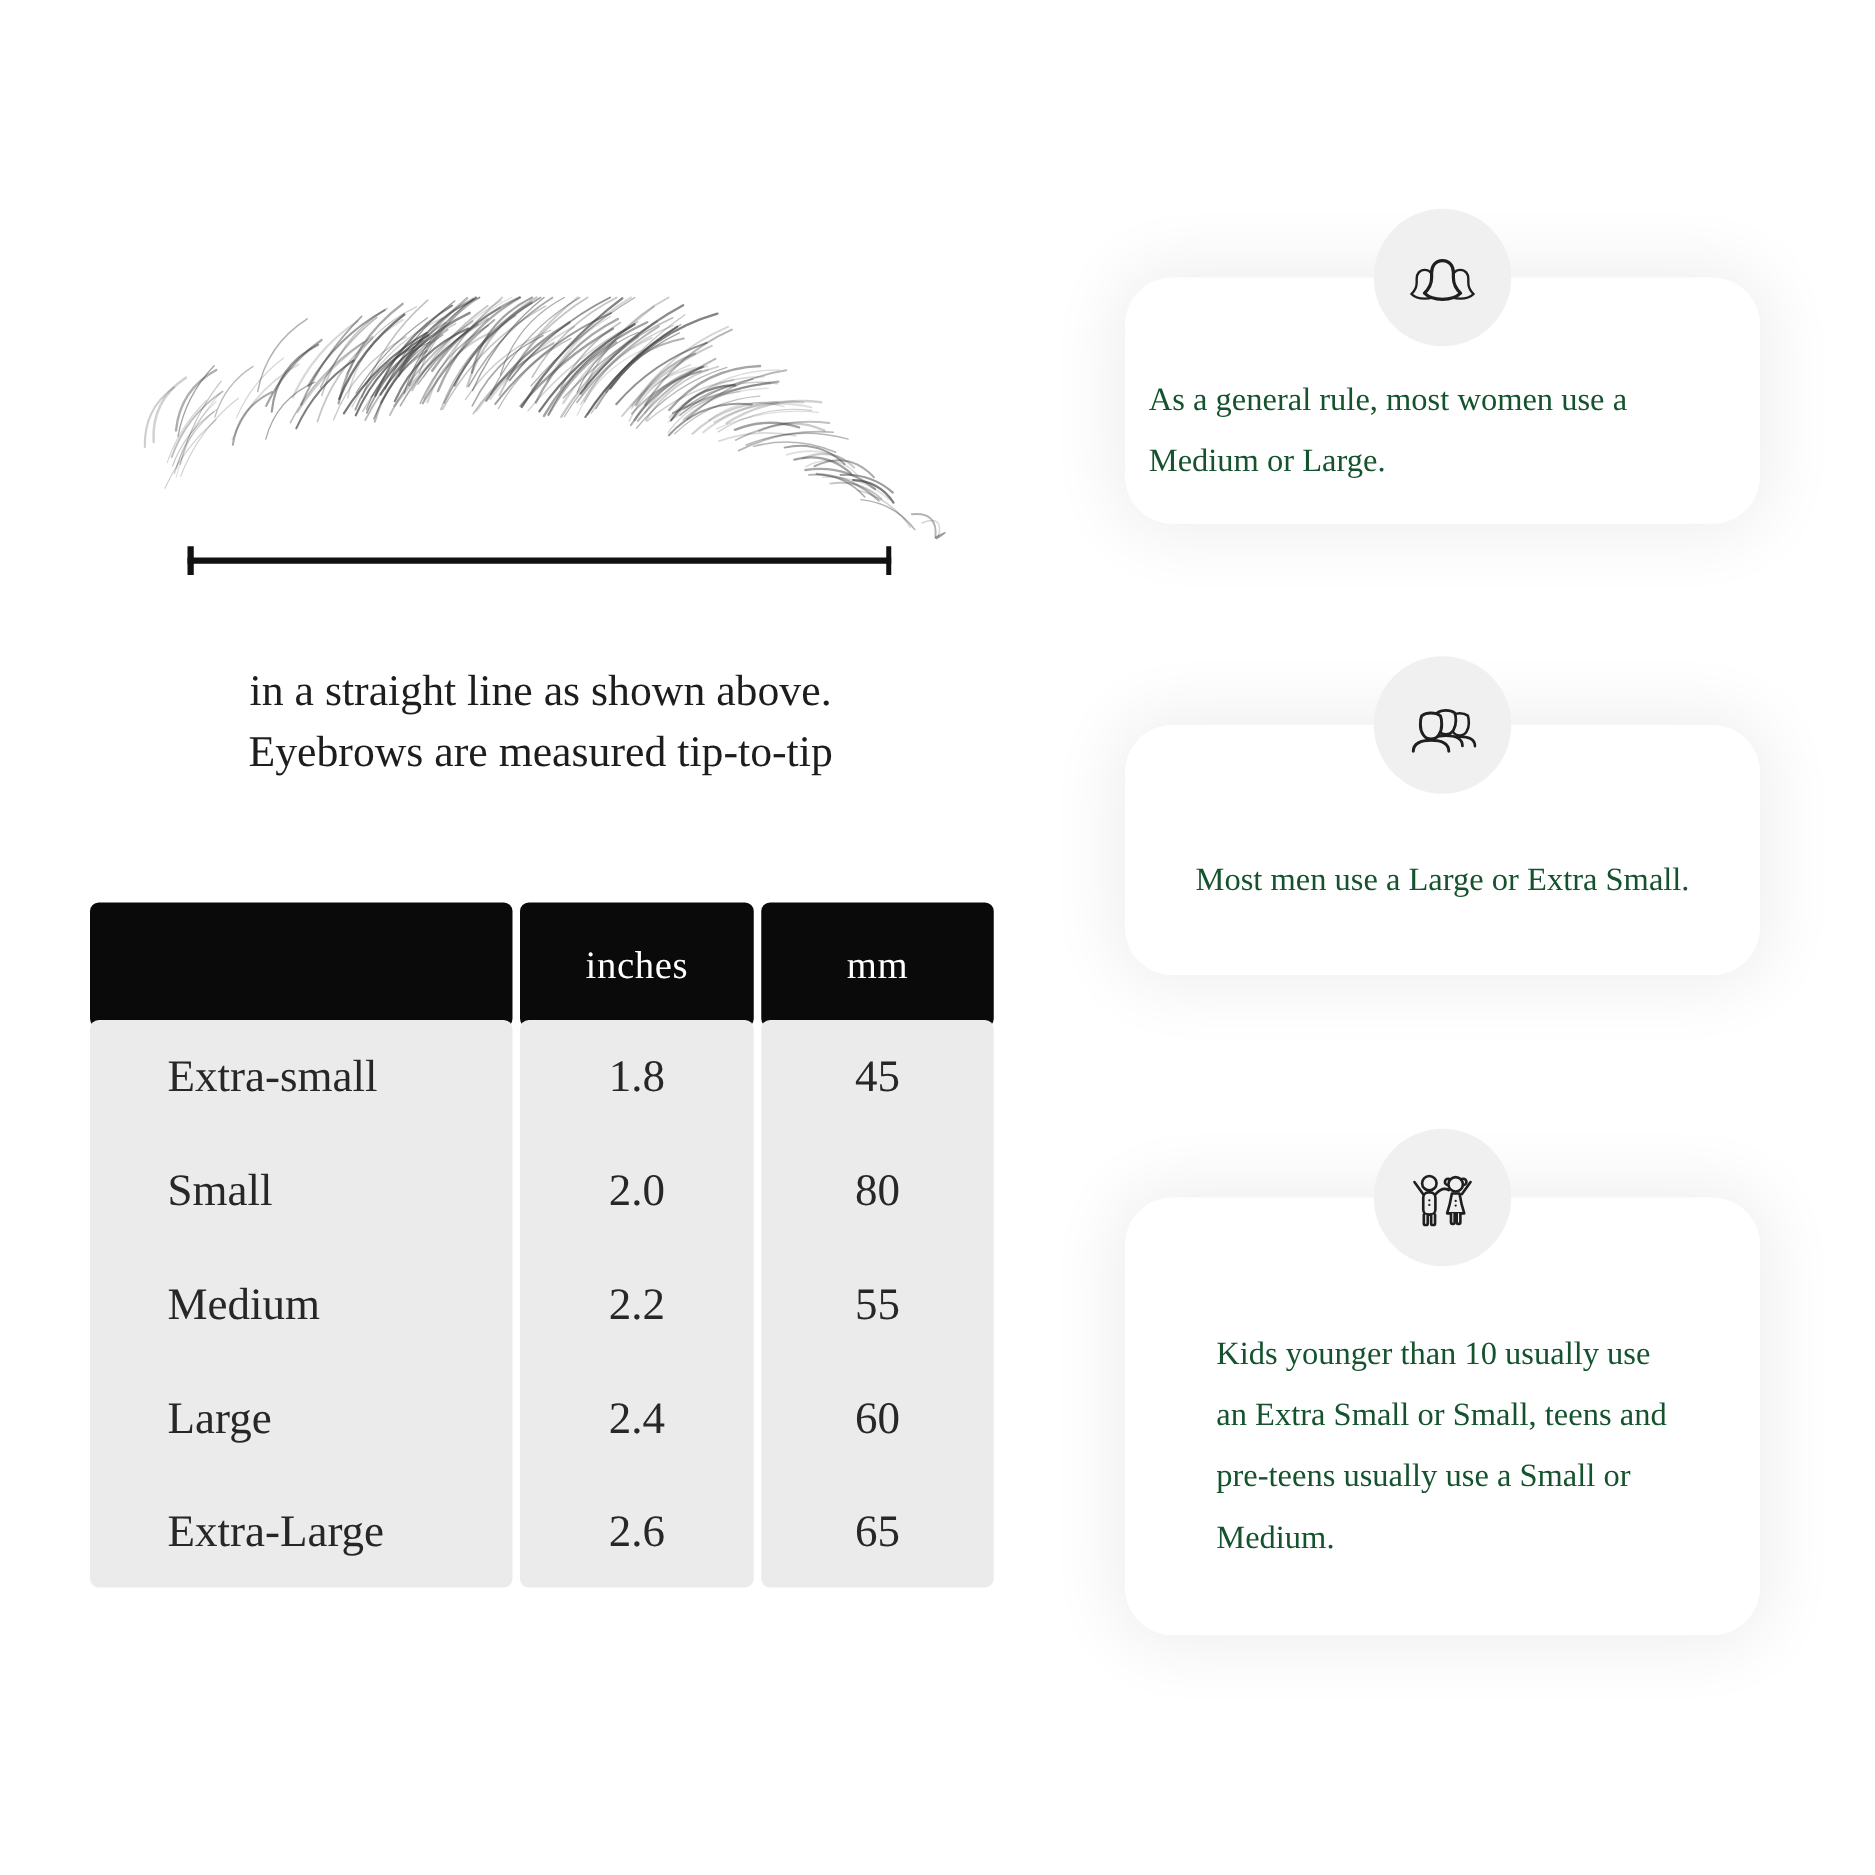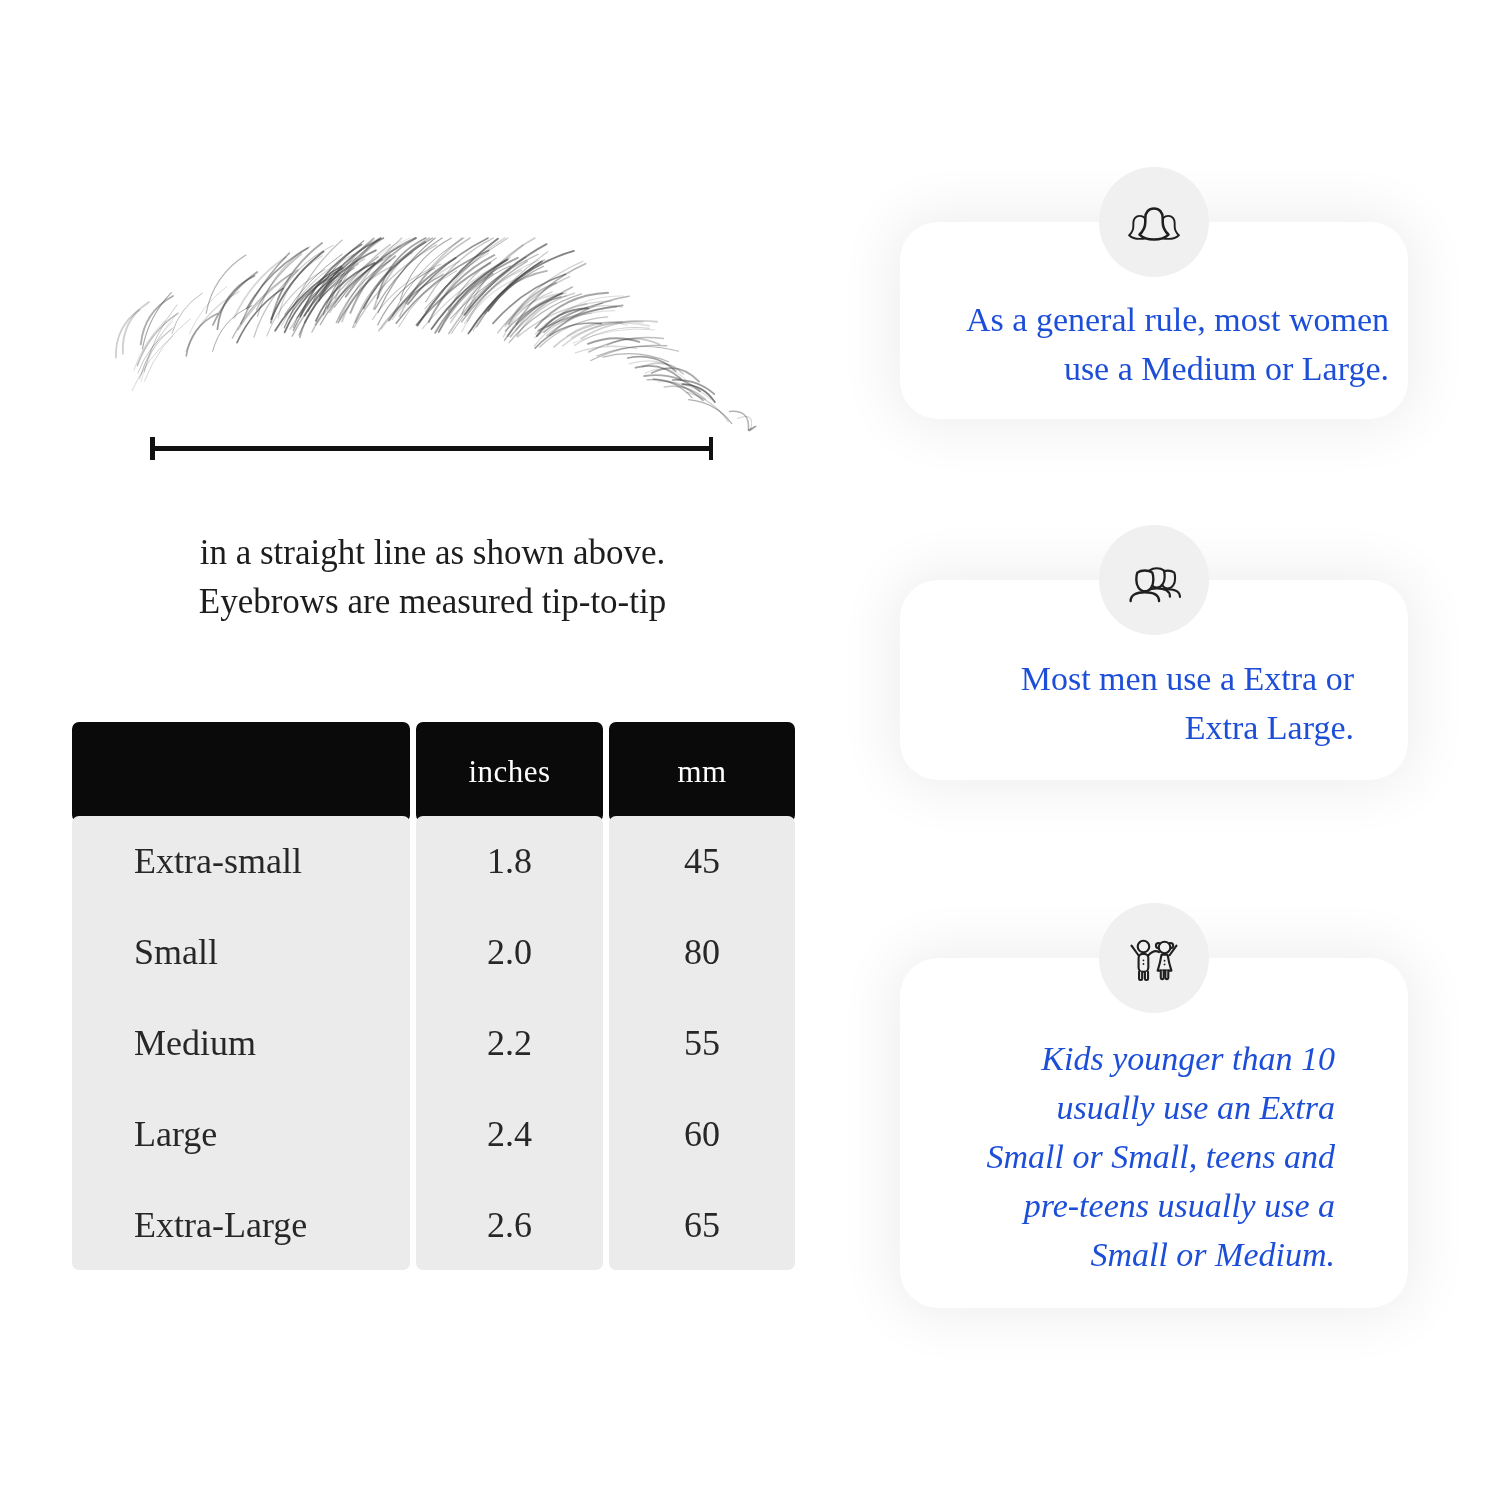--- a/index.html
+++ b/index.html
@@ -44,26 +44,26 @@
   }
   .card-1{top:222px;height:197px;}
   .card-2{top:580px;height:200px;}
   .card-3{top:958px;height:350px;}
   .card-circle{
     position:absolute;left:50%;top:0;transform:translate(-50%,-50%);
     width:110px;height:110px;border-radius:50%;background:#f0f0f0;z-index:2;
     display:flex;align-items:center;justify-content:center;
   }
   .card-text{
-    text-align:right;font-size:34px;line-height:49px;color:#1d4ed8;
+    text-align:left;font-size:26px;line-height:49px;color:#14532d;
     padding-top:46px;
   }
   .card-1 .card-text{max-width:470px;}
   .card-2 .card-text{max-width:400px;}
-  .card-3 .card-text{max-width:362px;font-style:italic;}
+  .card-3 .card-text{max-width:362px;}
   .icon-svg{display:block;}
 </style>
 </head>
 <body>
 
 <div id="canvas">
 
   <div class="brow-wrap">
     <svg id="brow-svg" class="icon-svg" width="670" height="215" viewBox="0 0 670 215">
         <path d="M284.0,92.5 Q310.6,54.0 350.7,29.9" fill="none" stroke="#3a3a3a" stroke-width="1.89" stroke-opacity="0.51" stroke-linecap="round"></path>
@@ -323,21 +323,21 @@
             <path fill="#f0f0f0" d="M-8.2,-13 C-4,-16.2 4,-16.2 8.2,-13 C9.3,-10.5 9.3,-8 9.3,-5.5 C9.3,0.9 6.2,7.2 0,7.2 C-6.2,7.2 -9.3,0.9 -9.3,-5.5 C-9.3,-8 -9.3,-10.5 -8.2,-13 Z"></path>
           </g>
           <g transform="translate(-10,5)">
             <path fill="#f0f0f0" stroke="none" d="M-15.5,18 C-15.5,11.2 -8.8,8.3 0,8.3 C8.8,8.3 15.5,11.2 15.5,18 Z"></path>
             <path d="M-15.5,18 C-15.5,11.2 -8.8,8.3 0,8.3 C8.8,8.3 15.5,11.2 15.5,18"></path>
             <path fill="#f0f0f0" d="M-8.2,-13 C-4,-16.2 4,-16.2 8.2,-13 C9.3,-10.5 9.3,-8 9.3,-5.5 C9.3,0.9 6.2,7.2 0,7.2 C-6.2,7.2 -9.3,0.9 -9.3,-5.5 C-9.3,-8 -9.3,-10.5 -8.2,-13 Z"></path>
           </g>
         </g>
       </svg>
     </div>
-    <div class="card-text">Most men use a Extra or Extra Large.</div>
+    <div class="card-text">Most men use a Large or Extra Small.</div>
   </div>
 
   <div class="card card-3">
     <div class="card-circle">
       <svg class="icon-svg" width="66" height="66" viewBox="0 0 72 72" fill="none" stroke="#1f1f1f" stroke-width="2.3" stroke-linecap="round" stroke-linejoin="round">
         <g transform="translate(36,38)">
 
           <path d="M-6,-5 C-2,-9.5 2,-10.5 5.5,-8.5"></path>
 
           <path d="M-17,-5 L-24.5,-15.5"></path>

